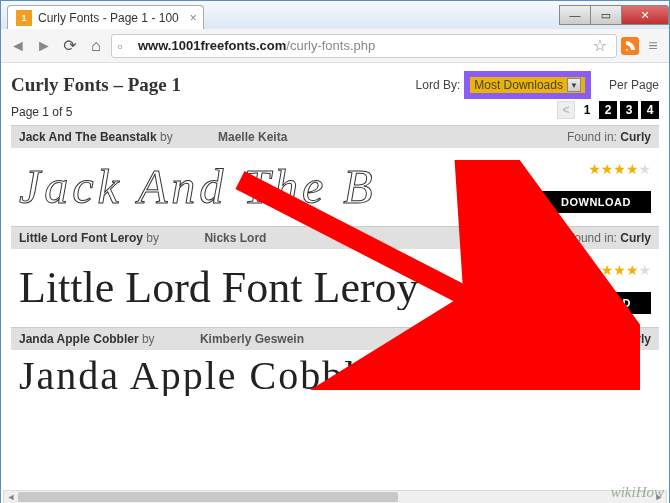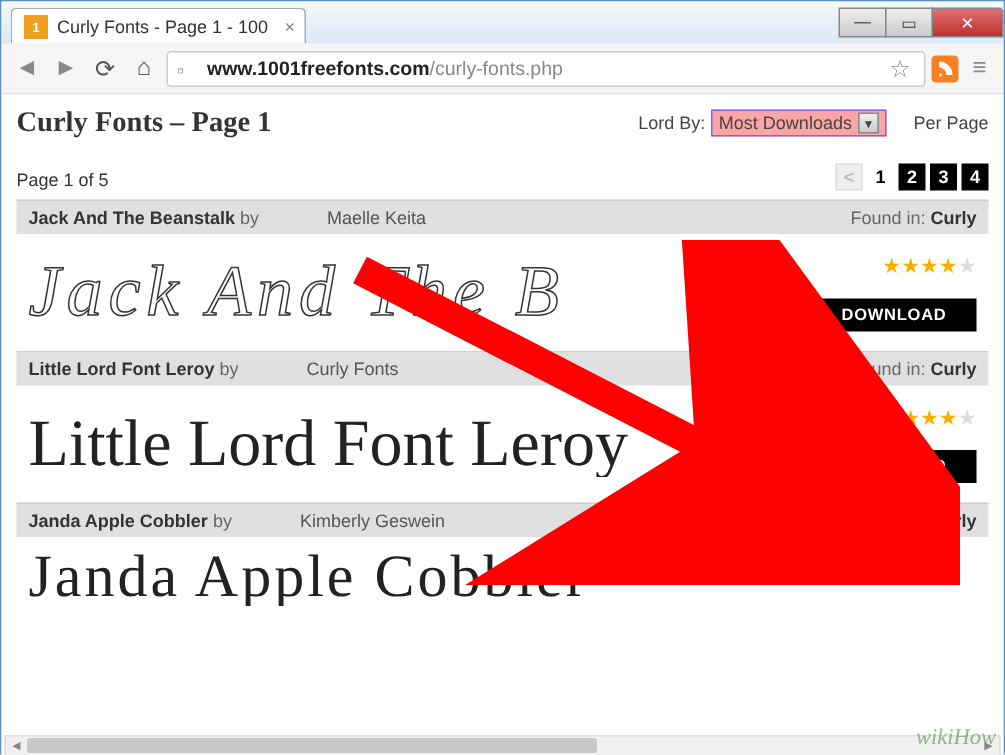--- a/index.html
+++ b/index.html
@@ -21,37 +21,37 @@
 .urlbar { flex: 1; display: flex; align-items: center; border: 1px solid #ccc; border-radius: 3px; background: #fff; height: 24px; padding: 0 6px; font-size: 13px; }
 .url-icon { width: 14px; height: 14px; margin-right: 6px; color: #888; }
 .url-text { color: #333; flex: 1; }
 .url-text .domain { color: #222; font-weight: bold; }
 .url-text .path { color: #888; }
 .tb-right { display: flex; gap: 4px; align-items: center; }
 .rss { width: 18px; height: 18px; background: #f88020; border-radius: 3px; display: flex; align-items: center; justify-content: center; }
 .star-icon, .menu-icon { width: 20px; height: 20px; display: flex; align-items: center; justify-content: center; color: #888; font-size: 16px; }
 
 .content { background: #fff; padding: 8px 10px; height: calc(503px - 28px - 34px); overflow: hidden; position: relative; }
-.header-row { display: flex; justify-content: space-between; align-items: center; margin-bottom: 16px; }
+.header-row { display: flex; justify-content: space-between; align-items: center; margin-bottom: 2px; }
 .page-title { font-size: 19px; font-weight: bold; color: #333; font-family: Georgia, serif; }
 .sort-area { font-size: 12px; color: #444; display: flex; align-items: center; gap: 4px; }
-.sort-select { border: 1px solid #8b5cf6; background: #fca5a5; padding: 1px 4px; font-size: 12px; display: flex; align-items: center; }
+.sort-select { border: 6px solid #8b5cf6; background: #eab308; padding: 1px 4px; font-size: 12px; display: flex; align-items: center; }
 .sort-select .dd { border: 1px solid #888; background: linear-gradient(#eee,#ccc); width: 14px; height: 14px; margin-left: 4px; display: flex; align-items: center; justify-content: center; font-size: 8px; }
 .subheader { display: flex; justify-content: space-between; align-items: flex-end; font-size: 12px; color: #333; margin-bottom: 6px; }
 .pagination { display: flex; gap: 3px; }
 .pg { width: 18px; height: 18px; display: flex; align-items: center; justify-content: center; font-size: 12px; font-weight: bold; }
 .pg.prev { background: #eee; color: #bbb; border: 1px solid #ddd; }
 .pg.current { background: #fff; color: #000; }
 .pg.other { background: #000; color: #fff; }
 
 .font-block { border-top: 1px solid #ccc; }
 .font-header { background: #e0e0e0; padding: 4px 8px; display: flex; justify-content: space-between; font-size: 12px; }
 .font-name { font-weight: bold; color: #333; }
 .font-by { font-weight: normal; color: #666; }
-.font-author { font-weight: normal; color: #555; padding-left: 42px; }
+.font-author { font-weight: bold; color: #555; padding-left: 42px; }
 .found-in { color: #666; margin-left: 33px; }
 .found-in .cat { font-weight: bold; color: #333; }
 .font-body { display: flex; padding: 6px 8px; align-items: center; min-height: 78px; }
 .preview { flex: 1; font-size: 42px; line-height: 1; color: #222; white-space: nowrap; overflow: hidden; }
 .preview.outline { font-family: Georgia, serif; letter-spacing: 4px; font-style: italic; -webkit-text-stroke: 1px #333; color: transparent; font-size: 48px; }
 .preview.script { font-family: 'Brush Script MT', cursive; font-size: 44px; }
 .preview.sketch { font-family: 'Comic Sans MS', cursive; font-size: 40px; letter-spacing: 2px; }
 .side { width: 90px; display: flex; flex-direction: column; align-items: flex-end; gap: 14px; }
 .stars { display: flex; }
 .star { color: #f5b000; font-size: 14px; }
@@ -158,21 +158,21 @@
           <div class="dlbtn">DOWNLOAD</div>
         </div>
       </div>
     </div>
 
     <div class="font-block">
       <div class="font-header">
         <div>
           <span class="font-name">Little Lord Font Leroy</span>
           <span class="font-by">by</span>
-          <span class="font-author">Curly Fonts</span>
+          <span class="font-author">Nicks Lord</span>
         </div>
         <div class="found-in">
           <span>Found in:</span>
           <span class="cat">Curly</span>
         </div>
       </div>
       <div class="font-body">
         <div class="preview script">Little Lord Font Leroy</div>
         <div class="side">
           <div class="stars">

